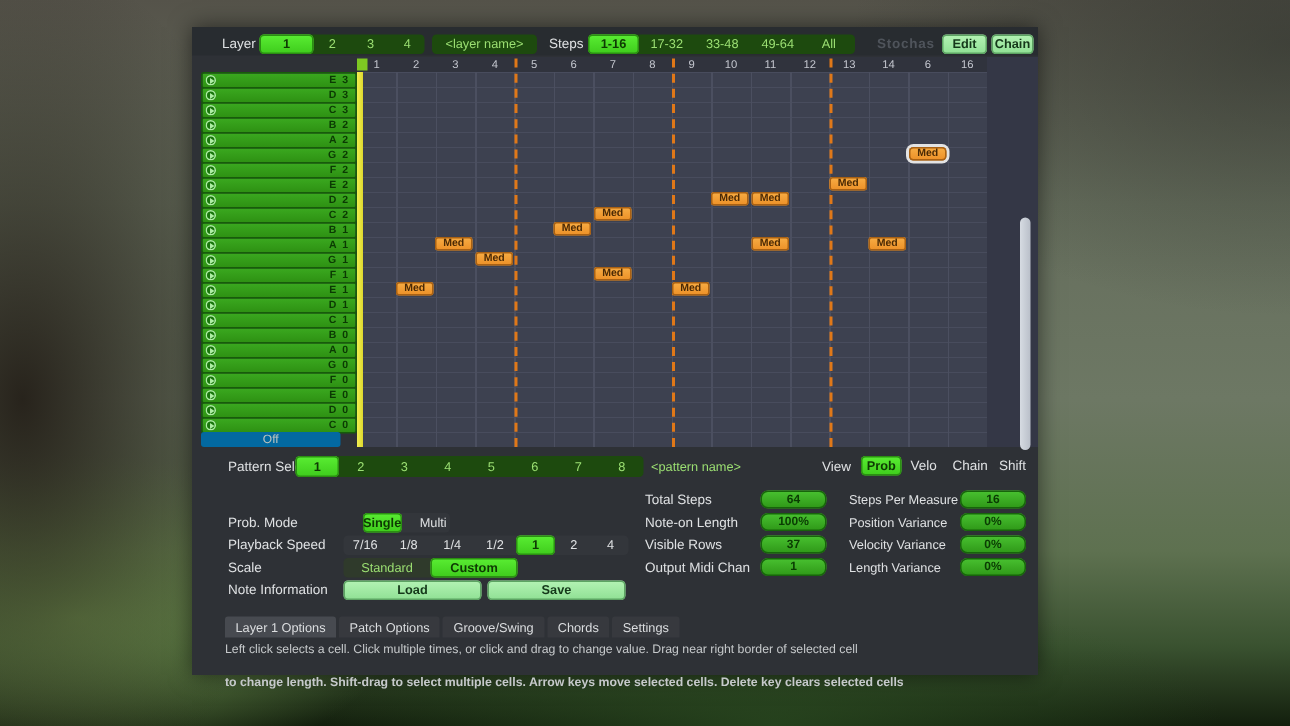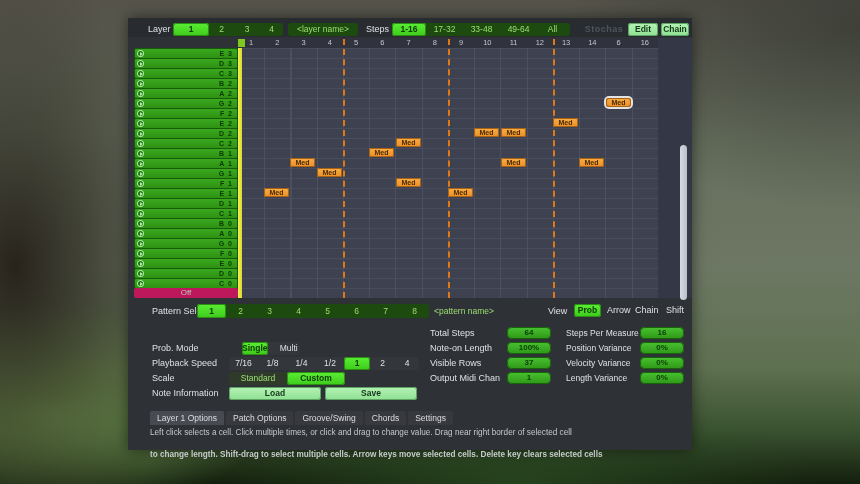--- a/index.html
+++ b/index.html
@@ -49,21 +49,21 @@
     background:linear-gradient(90deg,#f2ef52,#ddd82e);}
   .note-row{position:absolute;left:6px;width:102px;height:9px;
     background:linear-gradient(#3aa81f,#2e9113);border:1px solid #175c0a;border-radius:2px;
     display:flex;align-items:center;}
   .note-row .nname{flex:1;text-align:right;padding-right:4px;color:#0b3a03;
     font-size:7px;font-weight:bold;letter-spacing:1px;}
   .picon{width:7px;height:7px;margin-left:2px;border-radius:50%;background:#1a760d;
     box-shadow:inset 0 0 0 1px #aeeea4;position:relative;}
   .picon::after{content:"";position:absolute;left:2.5px;top:1.5px;
     border-left:3px solid #aeeea4;border-top:2px solid transparent;border-bottom:2px solid transparent;}
-  .off-row{position:absolute;left:6px;top:270px;width:104px;height:10px;background:#be185d;
+  .off-row{position:absolute;left:6px;top:270px;width:93px;height:10px;background:#0369a1;
     color:#c0c6bf;font-size:8px;line-height:10px;text-align:center;border-radius:2px;}
   .cell{position:absolute;width:25px;height:9px;background:linear-gradient(#f8ae45,#ec8f26);
     border-radius:2px;box-shadow:inset 0 0 0 1px #a96113;color:#4b2a05;font-weight:bold;
     font-size:7px;line-height:9px;text-align:center;}
   .cell.selected{box-shadow:inset 0 0 0 1px #a96113,0 0 0 2px #e3e3e3;border-radius:3px;}
   
   .tabs{position:absolute;left:22px;top:393px;display:flex;gap:2px;height:14px;}
   .tab{padding:0 7px;font-size:8.5px;line-height:14px;color:#dcdee0;background:#37393e;
     border-radius:2px 2px 0 0;}
   .tab.active{background:#474a50;}
@@ -247,21 +247,21 @@
     <div class="opt" style="width:29px;line-height:14px;">3</div>
     <div class="opt" style="width:29px;line-height:14px;">4</div>
     <div class="opt" style="width:29px;line-height:14px;">5</div>
     <div class="opt" style="width:29px;line-height:14px;">6</div>
     <div class="opt" style="width:29px;line-height:14px;">7</div>
     <div class="opt" style="width:29px;line-height:14px;">8</div>
   </div>
   <div class="lbl lbl-sm" style="left:306px;top:287px;color:#9bdf72;">&lt;pattern name&gt;</div>
   <div class="lbl" style="left:420px;top:287px;">View</div>
   <div class="g-on abs" style="left:446px;top:286px;width:27px;height:13px;">Prob</div>
-  <div class="lbl" style="left:479px;top:286px;">Arrow</div>
+  <div class="lbl" style="left:479px;top:286px;">Velo</div>
   <div class="lbl" style="left:507px;top:286px;">Chain</div>
   <div class="lbl" style="left:538px;top:286px;">Shift</div>
 
 
   <div class="lbl" style="left:24px;top:324px;">Prob. Mode</div>
   <div class="strip strip-gray" style="left:101px;top:324px;width:58px;margin-left:13px;">
     <div class="g-on" style="width:30px;">Single</div>
     <div class="opt opt-w" style="width:28px;padding-left:10px;">Multi</div>
   </div>
 

